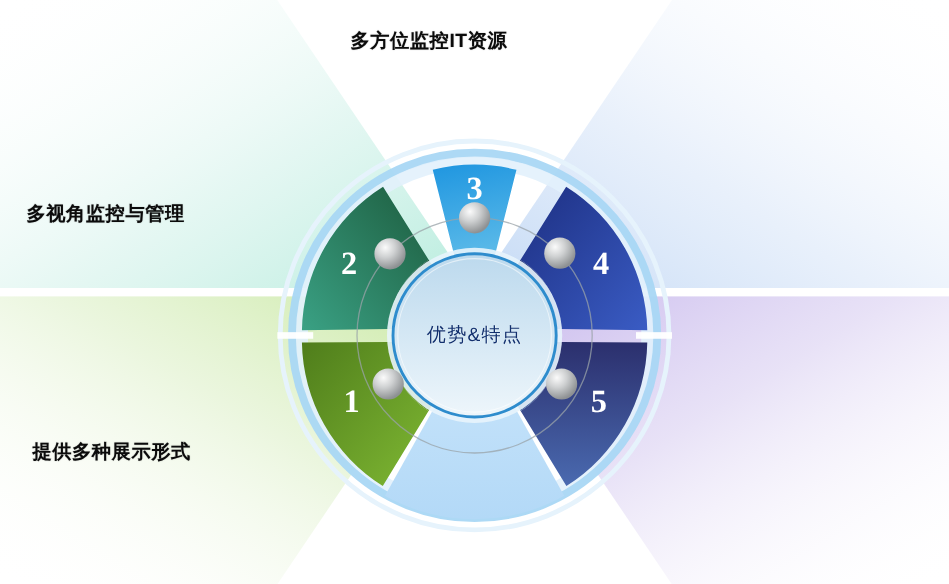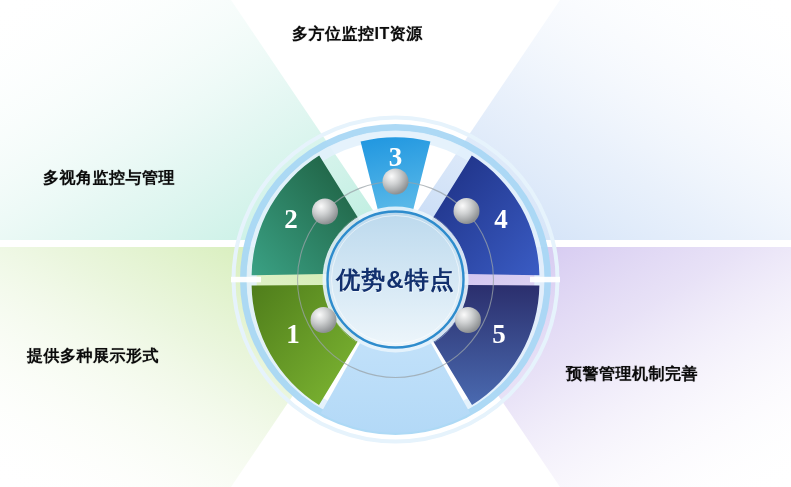--- a/index.html
+++ b/index.html
@@ -21,36 +21,36 @@
     position:absolute;
     font-family:"Liberation Sans", sans-serif;
     font-weight:bold;
     font-size:16px;
     color:#0b0b0b;
     white-space:nowrap;
     letter-spacing:0.5px;
     text-shadow:0 0 1px rgba(0,0,0,0.35);
   }
   #label-top       { left:292px; top:24px; }
-  #label-left-top  { left:22px;  top:168px;margin-left:21px; }
-  #label-left-bot  { left:27px;  top:346px; }
+  #label-left-top  { left:22px;  top:168px; }
+  #label-left-bot  { left:27px;  top:367px; }
   #label-right-top { left:573px; top:168px; }
   #label-right-bot { left:566px; top:364px; }
   .wheel { position:absolute; left:231px; top:115px; width:329px; height:329px; }
   .center-text {
     position:absolute;
     left:231px; top:115px;
     width:329px; height:329px;
     display:flex; align-items:center; justify-content:center;
     pointer-events:none;
   }
   .center-text span {
     font-family:"Liberation Sans", sans-serif;
-    font-weight:bold;
-    font-size:24px;
+    font-weight:normal;
+    font-size:16px;
     color:#12306e;
     letter-spacing:1px;
     text-shadow:0.5px 0.5px 0 rgba(255,255,255,0.6);
   }
   .seg-num {
     font-family:"Liberation Serif", serif;
     font-size:27px;
     font-weight:bold;
     fill:#ffffff;
     text-anchor:middle;
@@ -224,15 +224,14 @@
     </g>
   </svg>
 
   <div class="center-text">
     <span>优势&amp;特点</span>
   </div>
 
   <div class="label" id="label-top">多方位监控IT资源</div>
   <div class="label" id="label-left-top">多视角监控与管理</div>
   <div class="label" id="label-left-bot">提供多种展示形式</div>
-  <div class="label" id="label-right-bot">预警管理机制完善</div>
 
 </div>
 
 </body></html>

